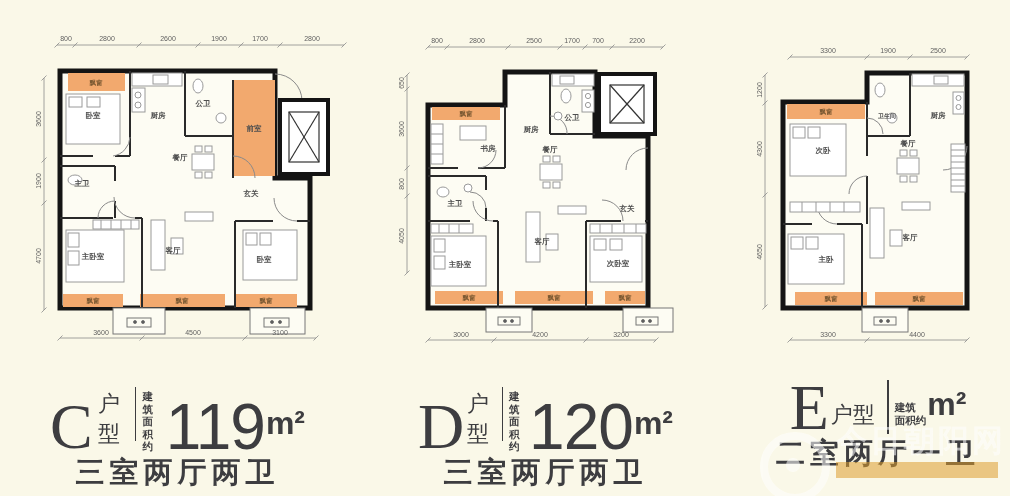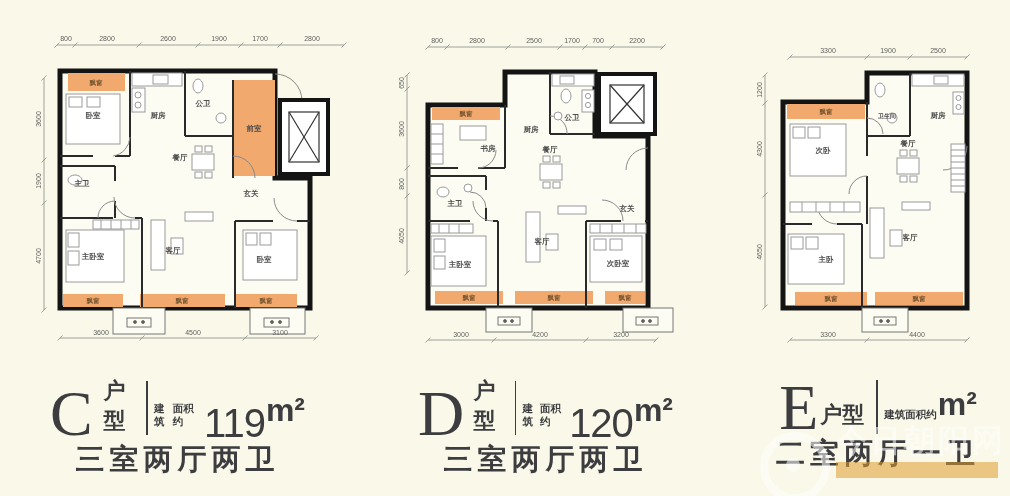--- a/index.html
+++ b/index.html
@@ -10,24 +10,24 @@
   }
   .plan{position:absolute;}
   svg text{font-family:"Liberation Sans",sans-serif;fill:#4a4a4a;}
   svg .dimtxt{font-size:7px;fill:#5f5f5f;}
   svg .roomtxt{font-size:7.5px;font-weight:bold;fill:#4f4f4f;}
   svg .roomtxt-sm{font-size:6px;font-weight:bold;fill:#4f4f4f;}
   svg .baytxt{font-size:6.5px;font-weight:bold;fill:#7c5a33;}
   .unit-label{position:absolute;text-align:center;}
   .ulrow1{display:flex;align-items:flex-end;justify-content:center;}
   .ul-letter{font-family:"Liberation Serif",serif;font-size:64px;line-height:.82;font-weight:400;}
-  .ul-suffix{font-size:22px;font-weight:bold;padding:0 6px 4px 2px;}
+  .ul-suffix{font-size:22px;font-weight:normal;padding:0 6px 4px 2px;}
   .ul-div{width:2px;height:54px;background:#3d3d40;align-self:center;margin:0 6px;}
-  .ul-note{display:flex;flex-direction:row;font-size:10.5px;line-height:1.2;text-align:left;align-self:center;padding-top:14px;font-weight:bold;}
-  .ul-area{font-size:40px;line-height:.82;letter-spacing:-1px;padding-left:3px;}
+  .ul-note{display:flex;flex-direction:column;font-size:10.5px;line-height:1.2;text-align:left;align-self:center;padding-top:14px;font-weight:bold;}
+  .ul-area{font-size:64px;line-height:.82;letter-spacing:-1px;padding-left:3px;}
   .ul-unit{font-size:32px;font-weight:bold;line-height:1;padding:0 0 14px 1px;}
   .ulrow2{font-size:29px;font-weight:bold;letter-spacing:5px;margin-top:0;white-space:nowrap;}
   .watermark{position:absolute;right:2px;top:418px;width:252px;height:78px;opacity:.55;pointer-events:none;}
   .wm-ring{position:absolute;left:4px;top:14px;width:54px;height:54px;border:8px solid #fff;border-radius:50%;}
   .wm-dot{position:absolute;left:30px;top:40px;width:14px;height:14px;background:#fff;border-radius:50%;}
   .wm-text{position:absolute;left:80px;top:2px;font-size:31px;font-weight:bold;color:#fff;letter-spacing:3px;white-space:nowrap;text-align:right;}
   .wm-band{position:absolute;left:80px;top:44px;width:162px;height:16px;background:#DD9F2F;}
 </style>
 </head>
 <body>

